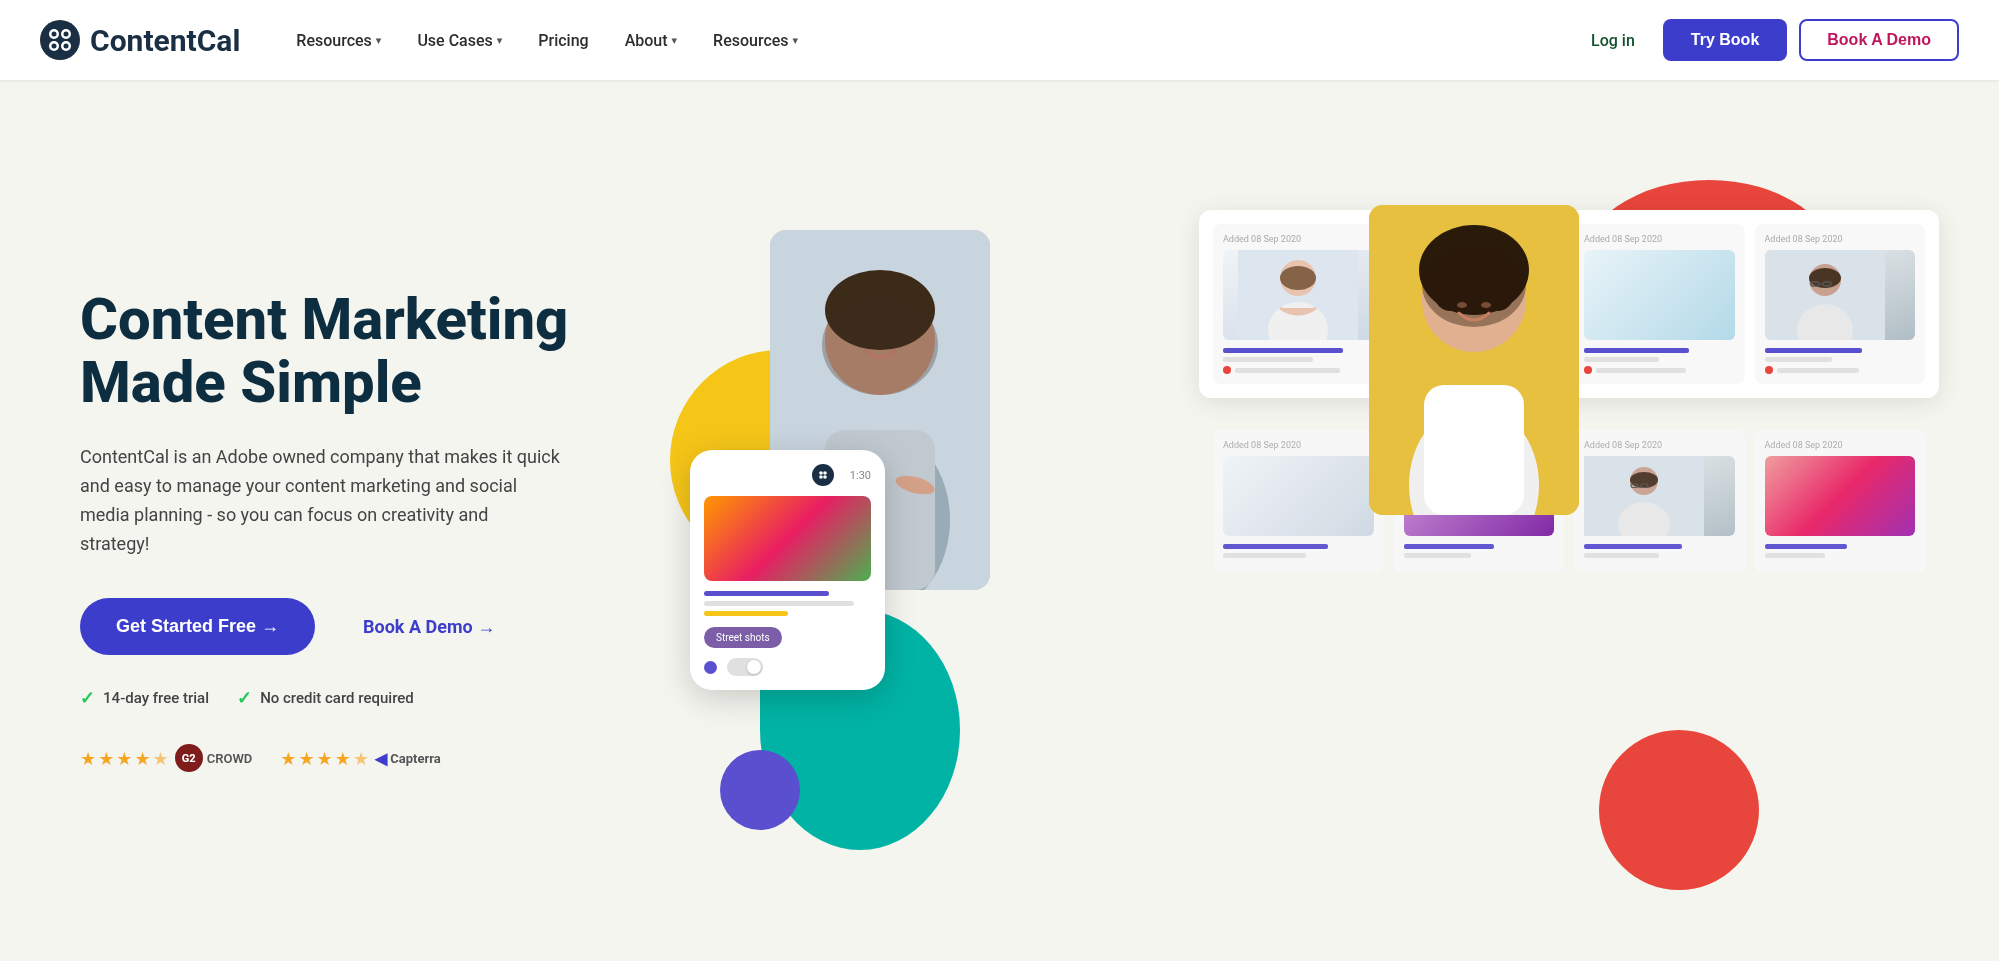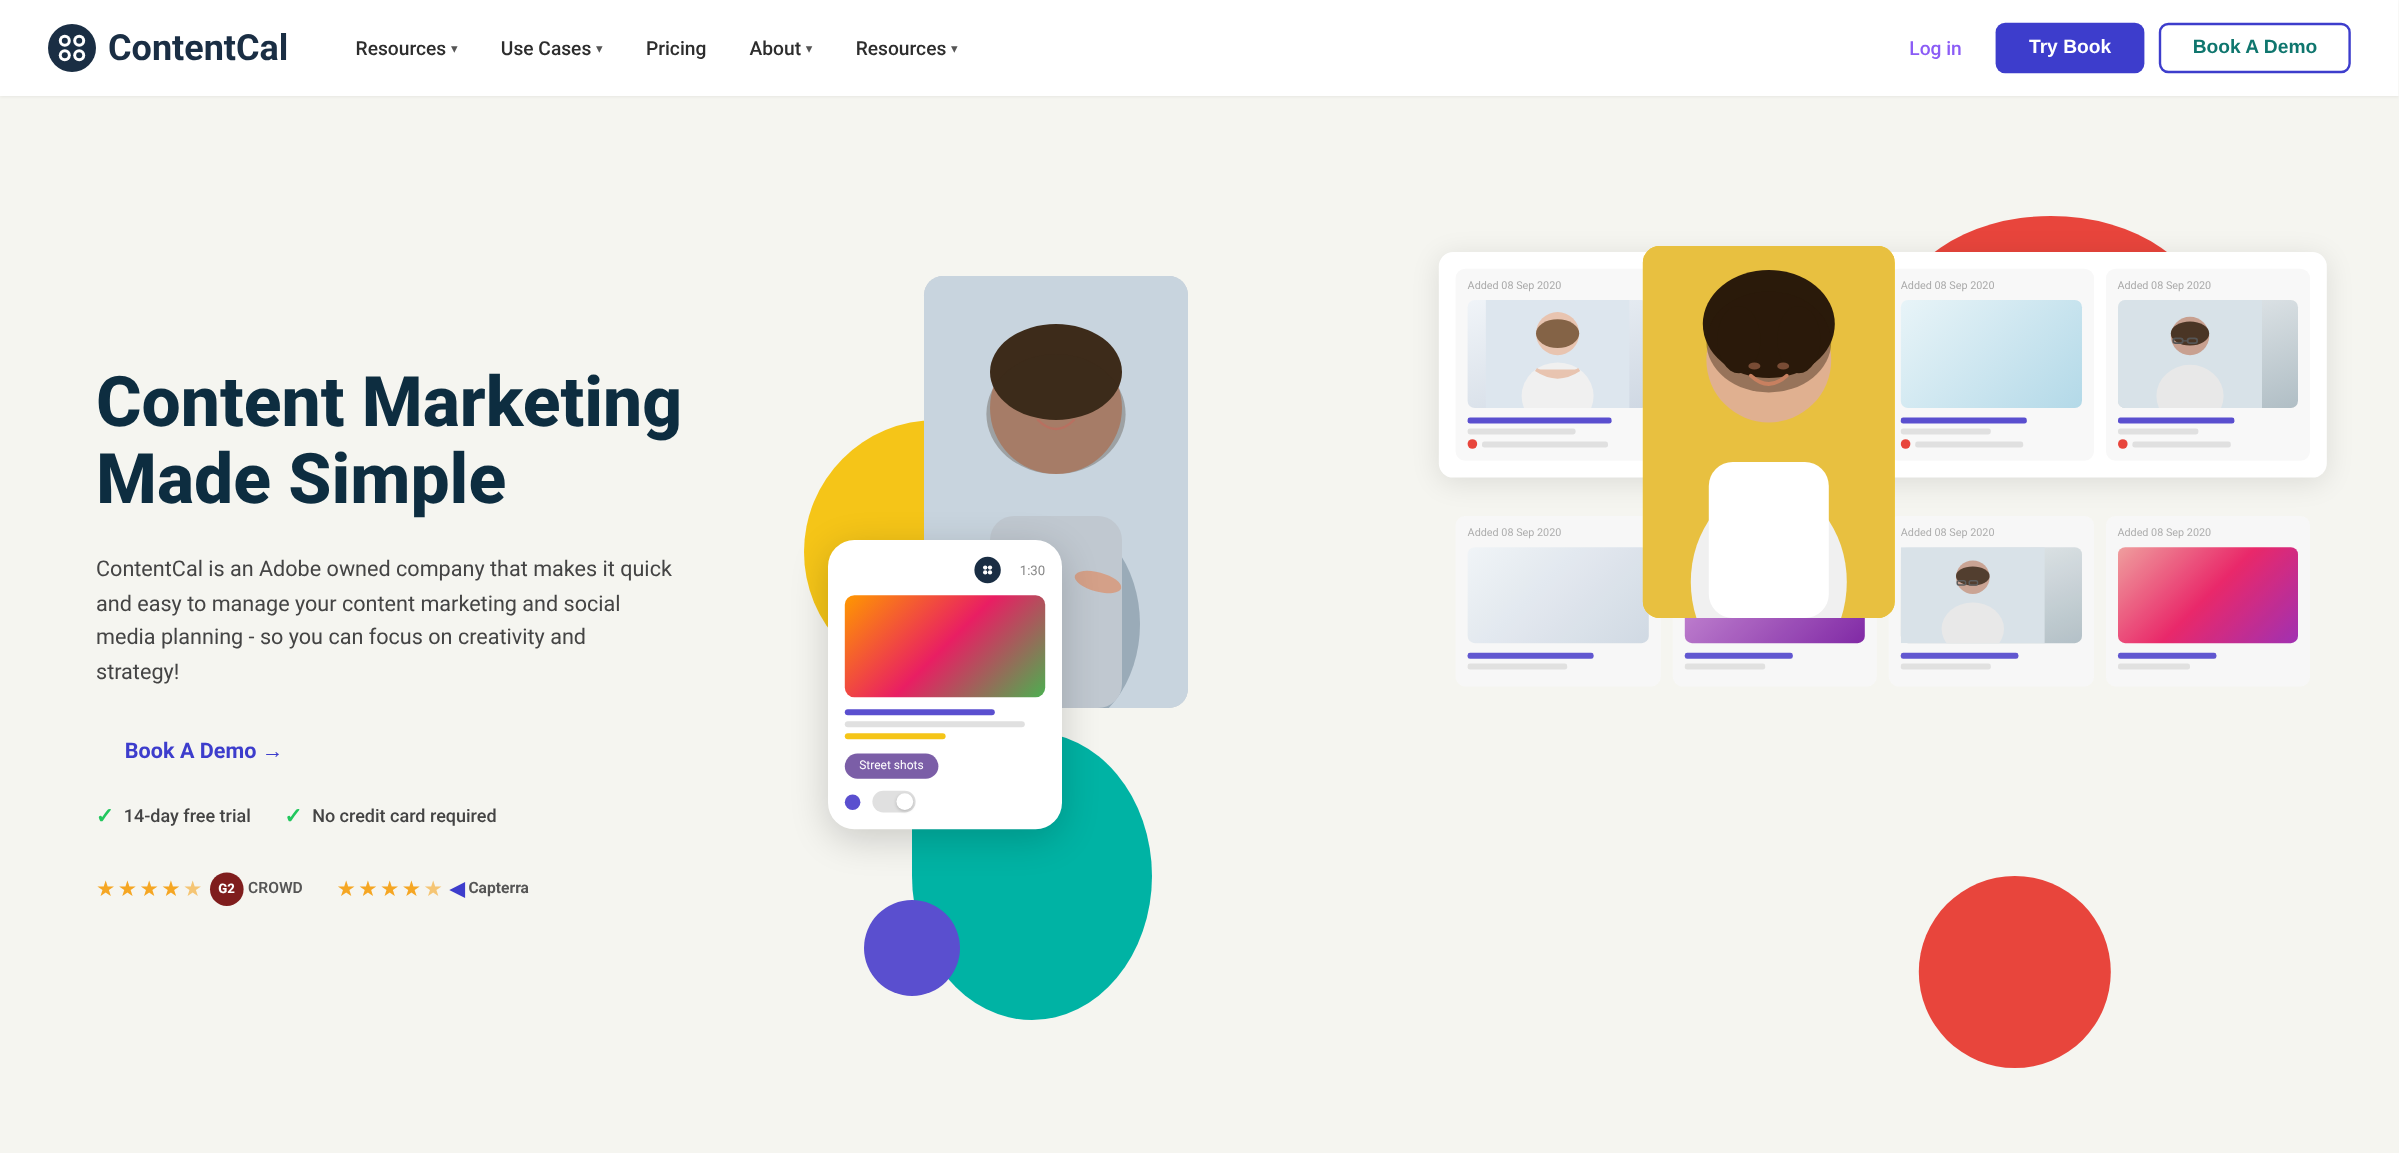--- a/index.html
+++ b/index.html
@@ -59,40 +59,40 @@
       font-size: 11px;
       color: #555;
     }
     .nav-actions {
       display: flex;
       align-items: center;
       gap: 12px;
     }
     .btn-login {
       font-size: 16px;
-      color: #8b5cf6;
+      color: #14532d;
       font-weight: 500;
       cursor: pointer;
       padding: 8px 16px;
       border-radius: 6px;
     }
     .btn-try-free {
       background: #3d3dcc;
       color: #fff;
       font-size: 16px;
       font-weight: 700;
       padding: 12px 28px;
       border-radius: 8px;
       cursor: pointer;
       border: none;
       white-space: nowrap;
     }
     .btn-book-demo {
       background: #fff;
-      color: #0f766e;
+      color: #be185d;
       font-size: 16px;
       font-weight: 700;
       padding: 10px 26px;
       border-radius: 8px;
       cursor: pointer;
       border: 2px solid #3d3dcc;
       white-space: nowrap;
     }
 
     
@@ -336,20 +336,21 @@
     <button class="btn-book-demo">Book A Demo</button>
   </div>
 </nav>
 
 <section class="hero">
   <div class="hero-left">
     <h1 class="hero-title">Content Marketing Made Simple</h1>
     <p class="hero-desc">ContentCal is an Adobe owned company that makes it quick and easy to manage your content marketing and social media planning - so you can focus on creativity and strategy!</p>
 
     <div class="hero-buttons">
+      <button class="btn-get-started">Get Started Free →</button>
       <a class="btn-book-demo-link" href="#">Book A Demo →</a>
     </div>
 
     <div class="hero-perks">
       <div class="perk-item">
         <span class="check-icon">✓</span>
         <span>14-day free trial</span>
       </div>
       <div class="perk-item">
         <span class="check-icon">✓</span>

